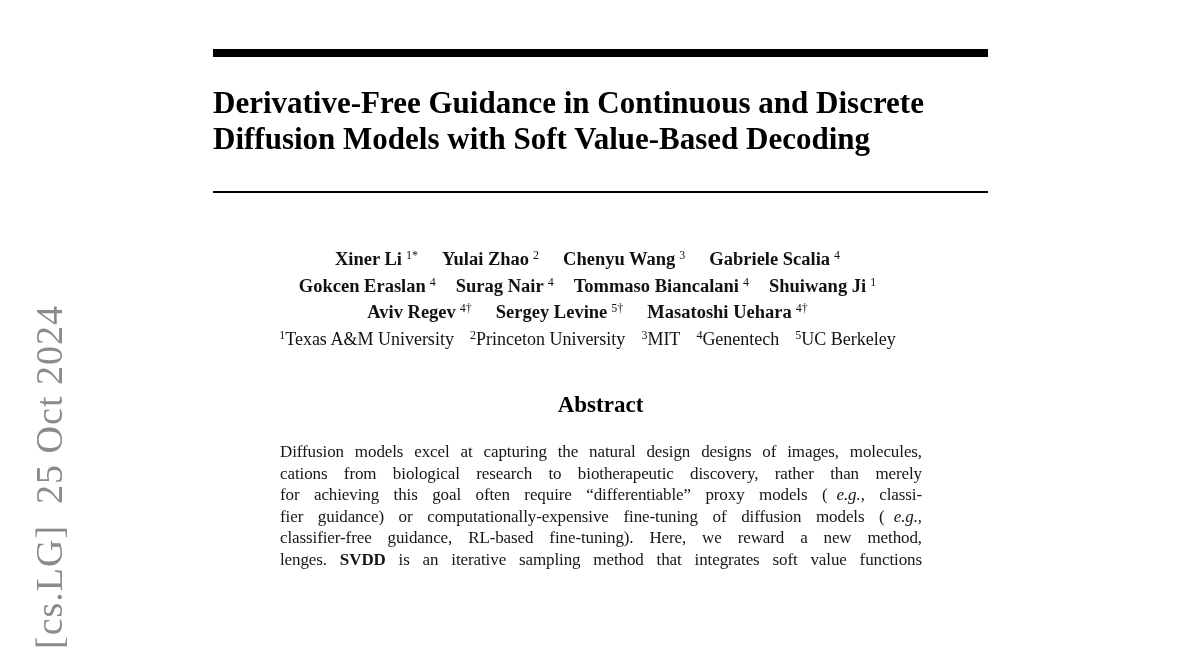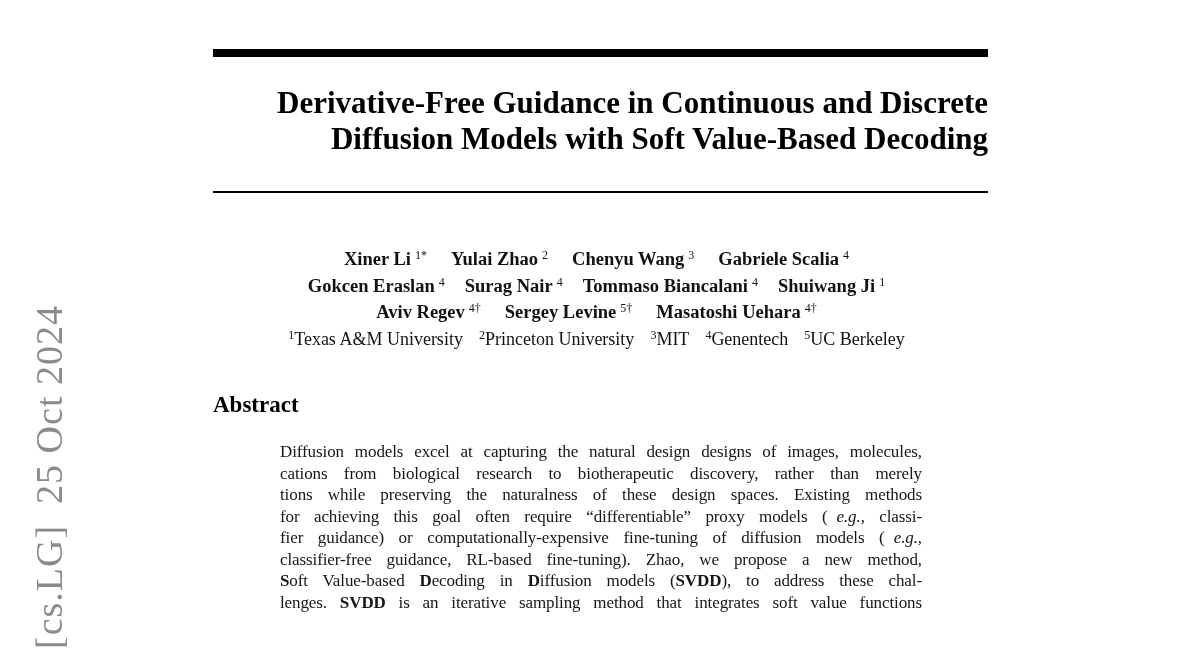--- a/index.html
+++ b/index.html
@@ -31,27 +31,27 @@
     width: 775px; height: 8px; background: #000;
   }
   .rule-thin {
     position: absolute; left: 213px; top: 191px;
     width: 775px; height: 2px; background: #000;
   }
 
   .title {
     position: absolute; left: 213px; top: 85px;
     width: 775px; margin: 0;
-    text-align: right;
+    text-align: left;
     font-size: 31px; line-height: 36px;
     font-weight: bold; color: #000;
   }
 
   .authors {
-    position: absolute; left: 159px; top: 244px;
+    position: absolute; left: 150px; top: 244px;
     width: 875px;
     text-align: center;
     font-size: 18.5px; line-height: 22.5px;
     color: #121212;
   }
   .author-row { white-space: nowrap; }
   .author-entry { display: inline-block; margin: 0 12px; }
   .author-row.tight .author-entry { margin: 0 10px; }
   .author-name { font-weight: bold; }
   .author-sup, .affil-sup {
@@ -59,21 +59,21 @@
     vertical-align: 6px;
     font-weight: normal;
   }
   .author-sup { margin-left: 4px; }
   .affils { font-size: 18px; }
   .affil-entry { display: inline-block; margin: 0 8px; }
 
   .abs-head {
     position: absolute; left: 213px; top: 392px;
     width: 775px;
-    text-align: left;
+    text-align: center;
     font-size: 23px; line-height: 26px;
     font-weight: bold; color: #000;
   }
 
   .abs-body {
     position: absolute; left: 280px; top: 441px;
     width: 642px;
     font-size: 17px; line-height: 21.5px;
     letter-spacing: -0.1px;
     color: #161616;
@@ -106,19 +106,17 @@
     <div class="author-row tight"><span class="author-entry"><span class="author-name">Gokcen Eraslan</span><span class="author-sup">4</span></span><span class="author-entry"><span class="author-name">Surag Nair</span><span class="author-sup">4</span></span><span class="author-entry"><span class="author-name">Tommaso Biancalani</span><span class="author-sup">4</span></span><span class="author-entry"><span class="author-name">Shuiwang Ji</span><span class="author-sup">1</span></span></div>
     <div class="author-row"><span class="author-entry"><span class="author-name">Aviv Regev</span><span class="author-sup">4†</span></span><span class="author-entry"><span class="author-name">Sergey Levine</span><span class="author-sup">5†</span></span><span class="author-entry"><span class="author-name">Masatoshi Uehara</span><span class="author-sup">4†</span></span></div>
     <div class="author-row affils"><span class="affil-entry"><span class="affil-sup">1</span><span>Texas A&amp;M University</span></span><span class="affil-entry"><span class="affil-sup">2</span><span>Princeton University</span></span><span class="affil-entry"><span class="affil-sup">3</span><span>MIT</span></span><span class="affil-entry"><span class="affil-sup">4</span><span>Genentech</span></span><span class="affil-entry"><span class="affil-sup">5</span><span>UC Berkeley</span></span></div>
   </div>
 
 <div class="abs-head">Abstract</div>
 
 <div class="abs-body" id="abstract-body">
     <div class="abs-line"><span>Diffusion models excel at capturing the natural design designs of images, molecules,</span></div>
     <div class="abs-line"><span>cations from biological research to biotherapeutic discovery, rather than merely</span></div>
-    <div class="abs-line"><span>tions while preserving the naturalness of these design spaces. Existing methods</span></div>
     <div class="abs-line"><span>for achieving this goal often require “differentiable” proxy models (</span><span class="i">e.g.</span><span>, classi-</span></div>
     <div class="abs-line"><span>fier guidance) or computationally-expensive fine-tuning of diffusion models (</span><span class="i">e.g.</span><span>,</span></div>
-    <div class="abs-line"><span>classifier-free guidance, RL-based fine-tuning). Zhao, we propose a new method,</span></div>
-    <div class="abs-line"><span class="b">S</span><span>oft Value-based </span><span class="b">D</span><span>ecoding in </span><span class="b">D</span><span>iffusion models (</span><span class="b">SVDD</span><span>), to address these chal-</span></div>
+    <div class="abs-line"><span>classifier-free guidance, RL-based fine-tuning). Here, we reward a new method,</span></div>
     <div class="abs-line"><span>lenges. </span><span class="b">SVDD</span><span> is an iterative sampling method that integrates soft value functions</span></div>
   </div>
 
 </body></html>

